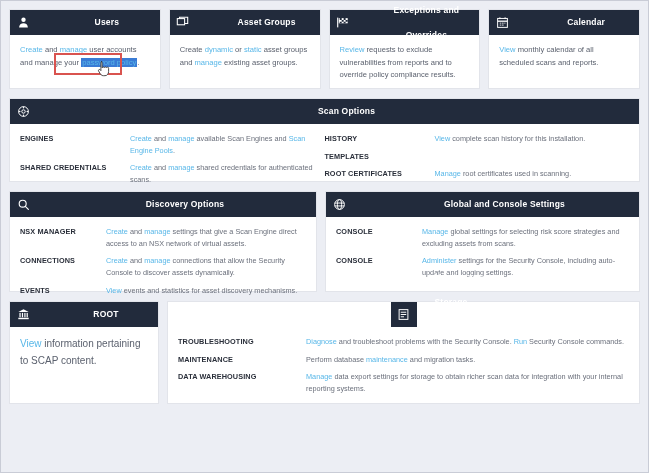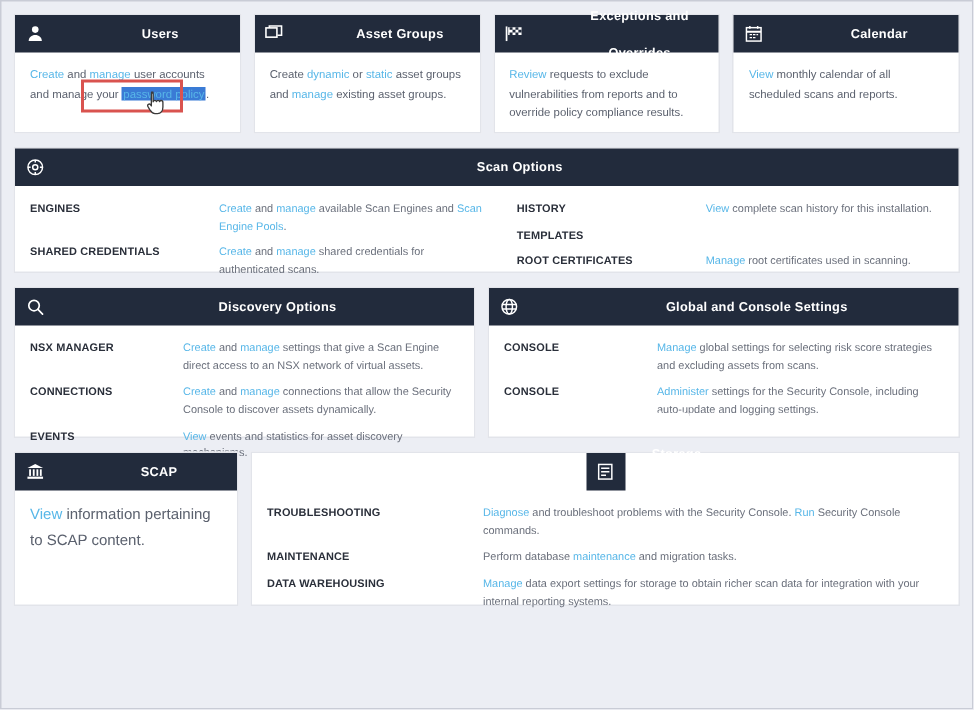--- a/index.html
+++ b/index.html
@@ -91,36 +91,35 @@
   .dl {
     display: flex;
     width: 100%;
   }
   .dl-col { flex: 1 1 0; }
   .dl-row {
     display: flex;
     margin-bottom: 6px;
     font-size: 7.3px;
     line-height: 1.6;
-    gap: 16px;
   }
   .dl-term {
     font-weight: bold;
     color: #2a2f3a;
     flex: 0 0 auto;
     padding-right: 6px;
     letter-spacing: .1px;
   }
   .dl-def {
     color: #6b707c;
     flex: 1 1 auto;
   }
 
   .scan-opts .dl-col:first-child .dl-term { width: 104px; }
-  .scan-opts .dl-col:last-child .dl-term { width: 104px; margin-left: 20px; }
+  .scan-opts .dl-col:last-child .dl-term { width: 104px; }
 
   
   .row-gap { height: 9px; }
 
   .row2 { height: 84px; }
   .row2 .card { height: 100%; }
 
   .row3 {
     display: flex;
     gap: 8px;
@@ -342,21 +341,21 @@
         <span class="hicon">
           <svg width="13" height="13" viewBox="0 0 16 16" fill="#ffffff">
             <path d="M8 1.6L14.4 5H1.6z"></path>
             <rect x="3" y="6" width="1.5" height="5.4"></rect>
             <rect x="6" y="6" width="1.5" height="5.4"></rect>
             <rect x="9" y="6" width="1.5" height="5.4"></rect>
             <rect x="11.8" y="6" width="1.5" height="5.4"></rect>
             <rect x="1.6" y="12" width="12.8" height="1.8"></rect>
           </svg>
         </span>
-        <span class="card-title">SCAP</span>
+        <span class="card-title">ROOT</span>
       </div>
       <div class="card-body"><a class="lnk" href="#">View</a> information pertaining to SCAP content.</div>
     </div>
 
     <div class="card maint">
       <div class="card-head">
         <span class="hicon">
           <svg width="13" height="13" viewBox="0 0 16 16" fill="none" stroke="#ffffff" stroke-width="1.2">
             <rect x="2.6" y="2" width="10.8" height="12"></rect>
             <path d="M4.6 5.2h6.8M4.6 8h6.8M4.6 10.8h4"></path>

